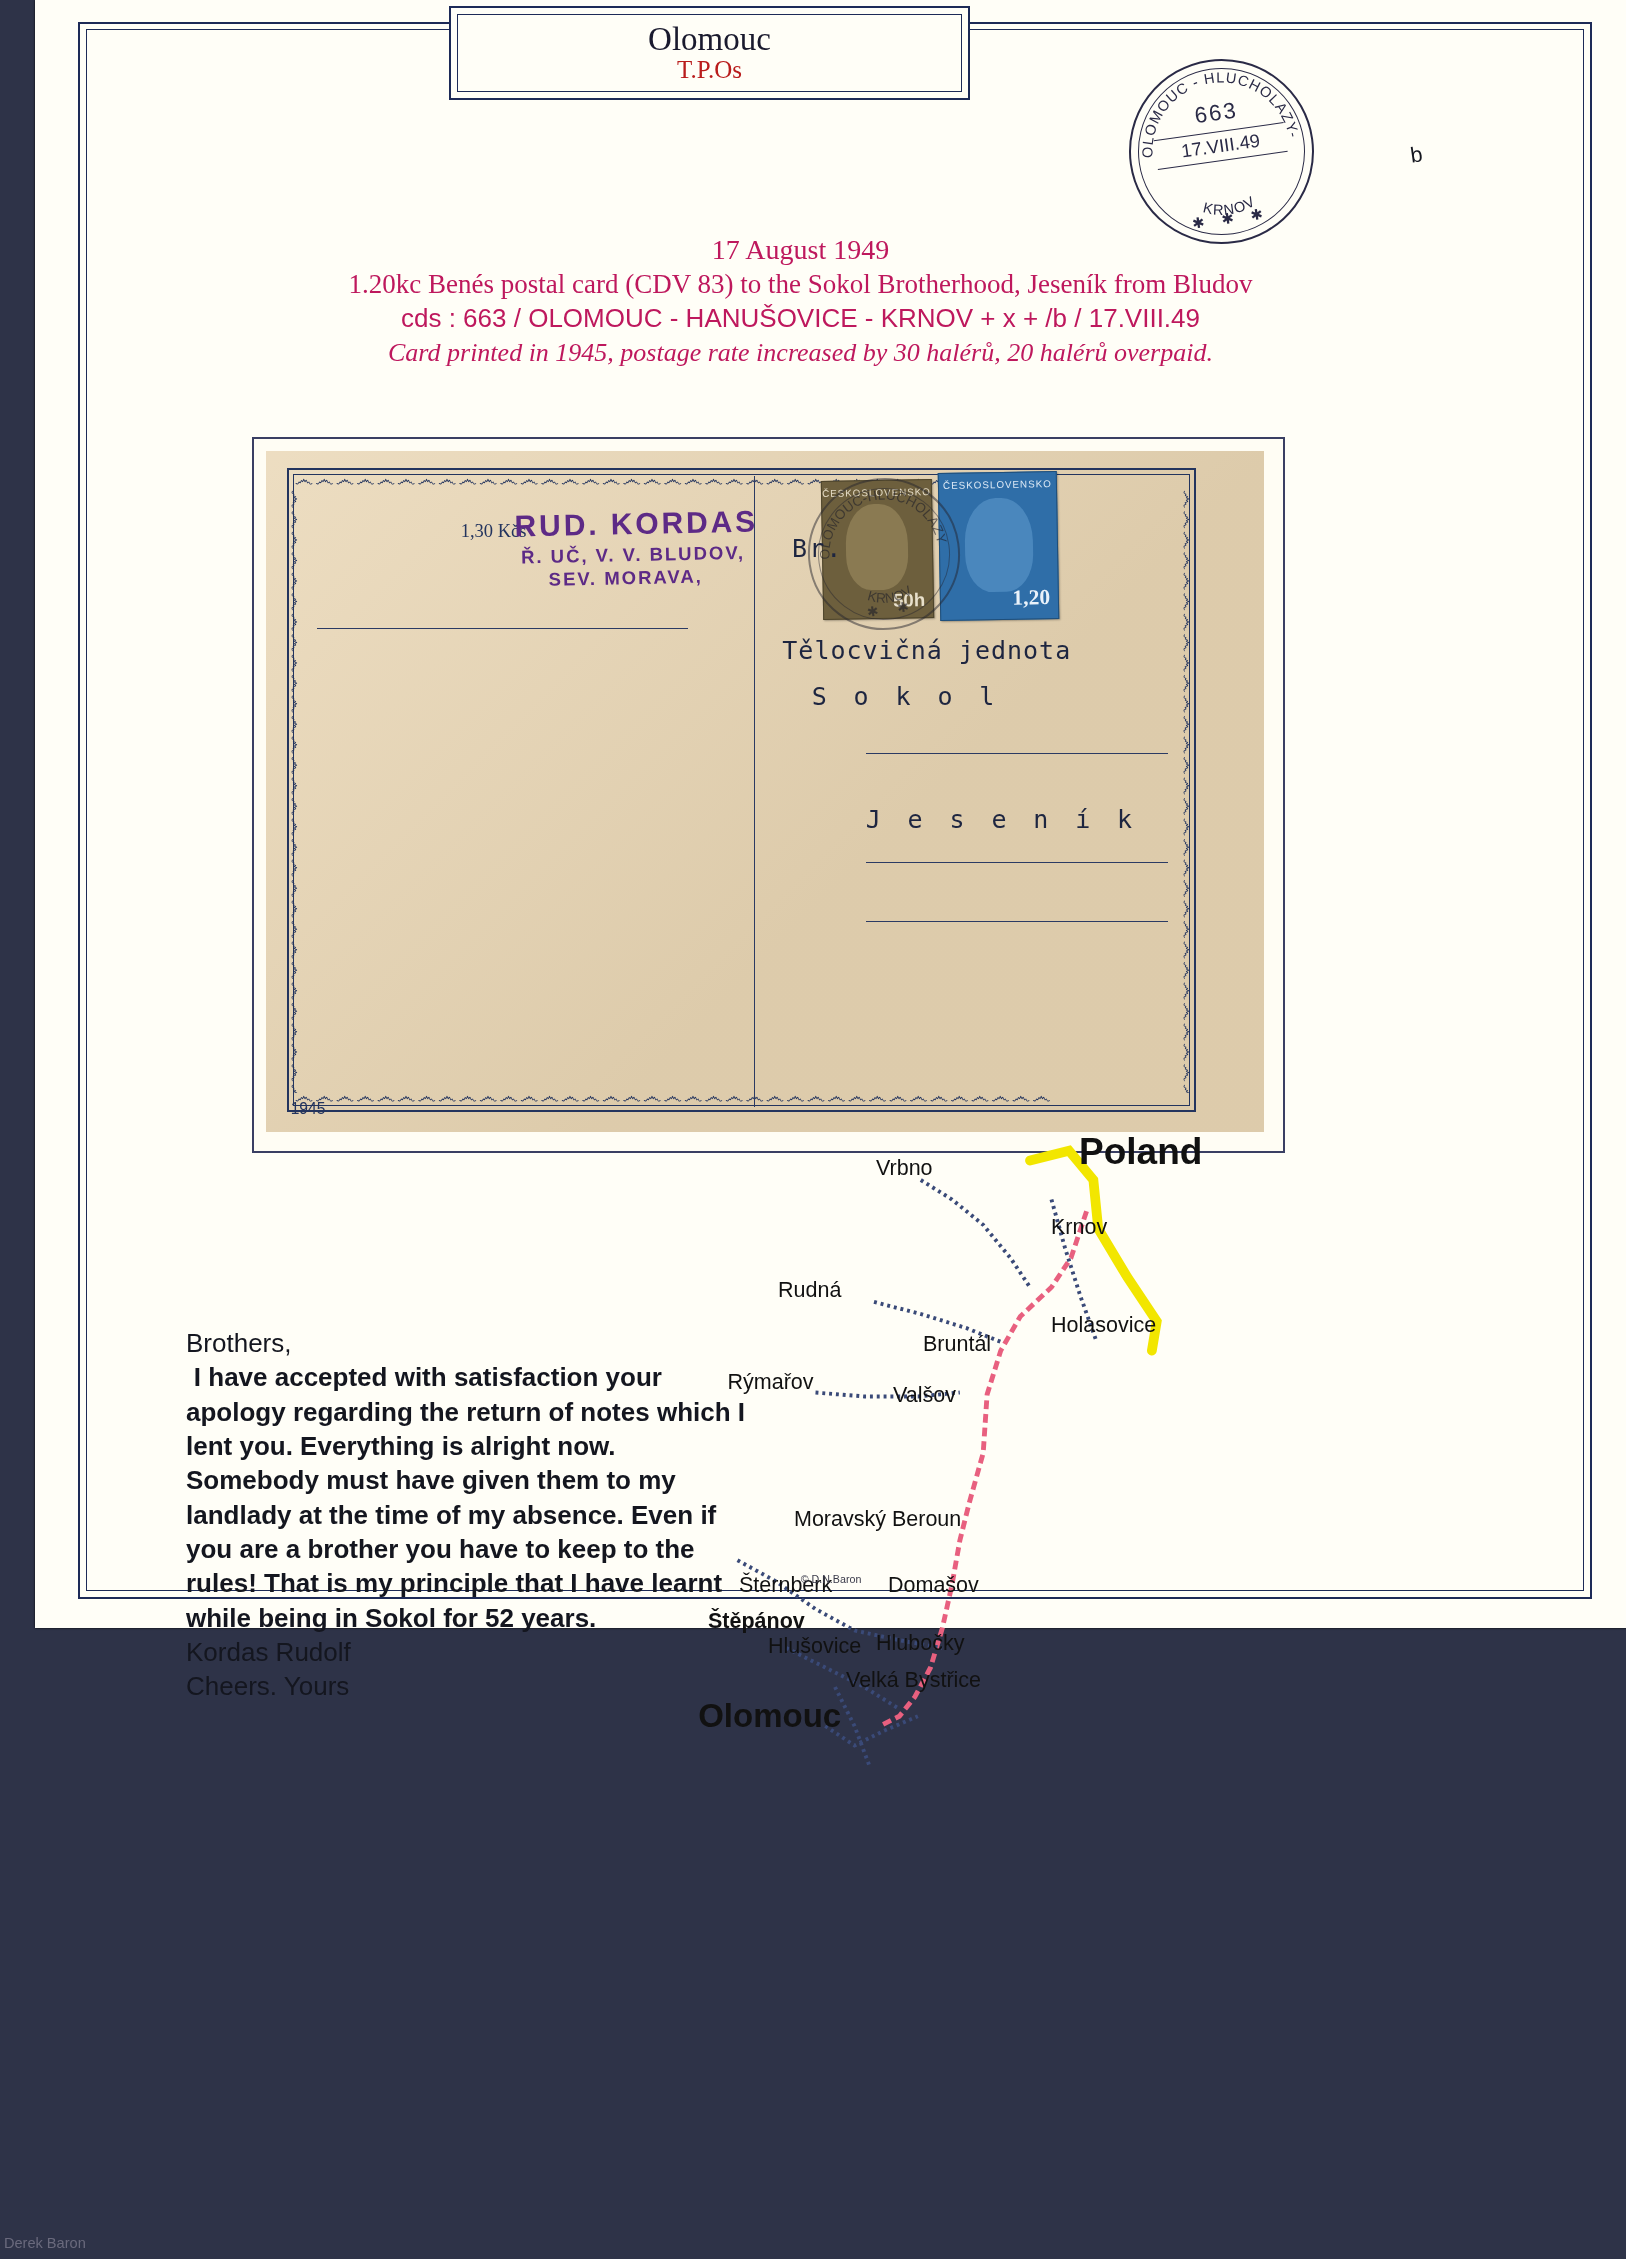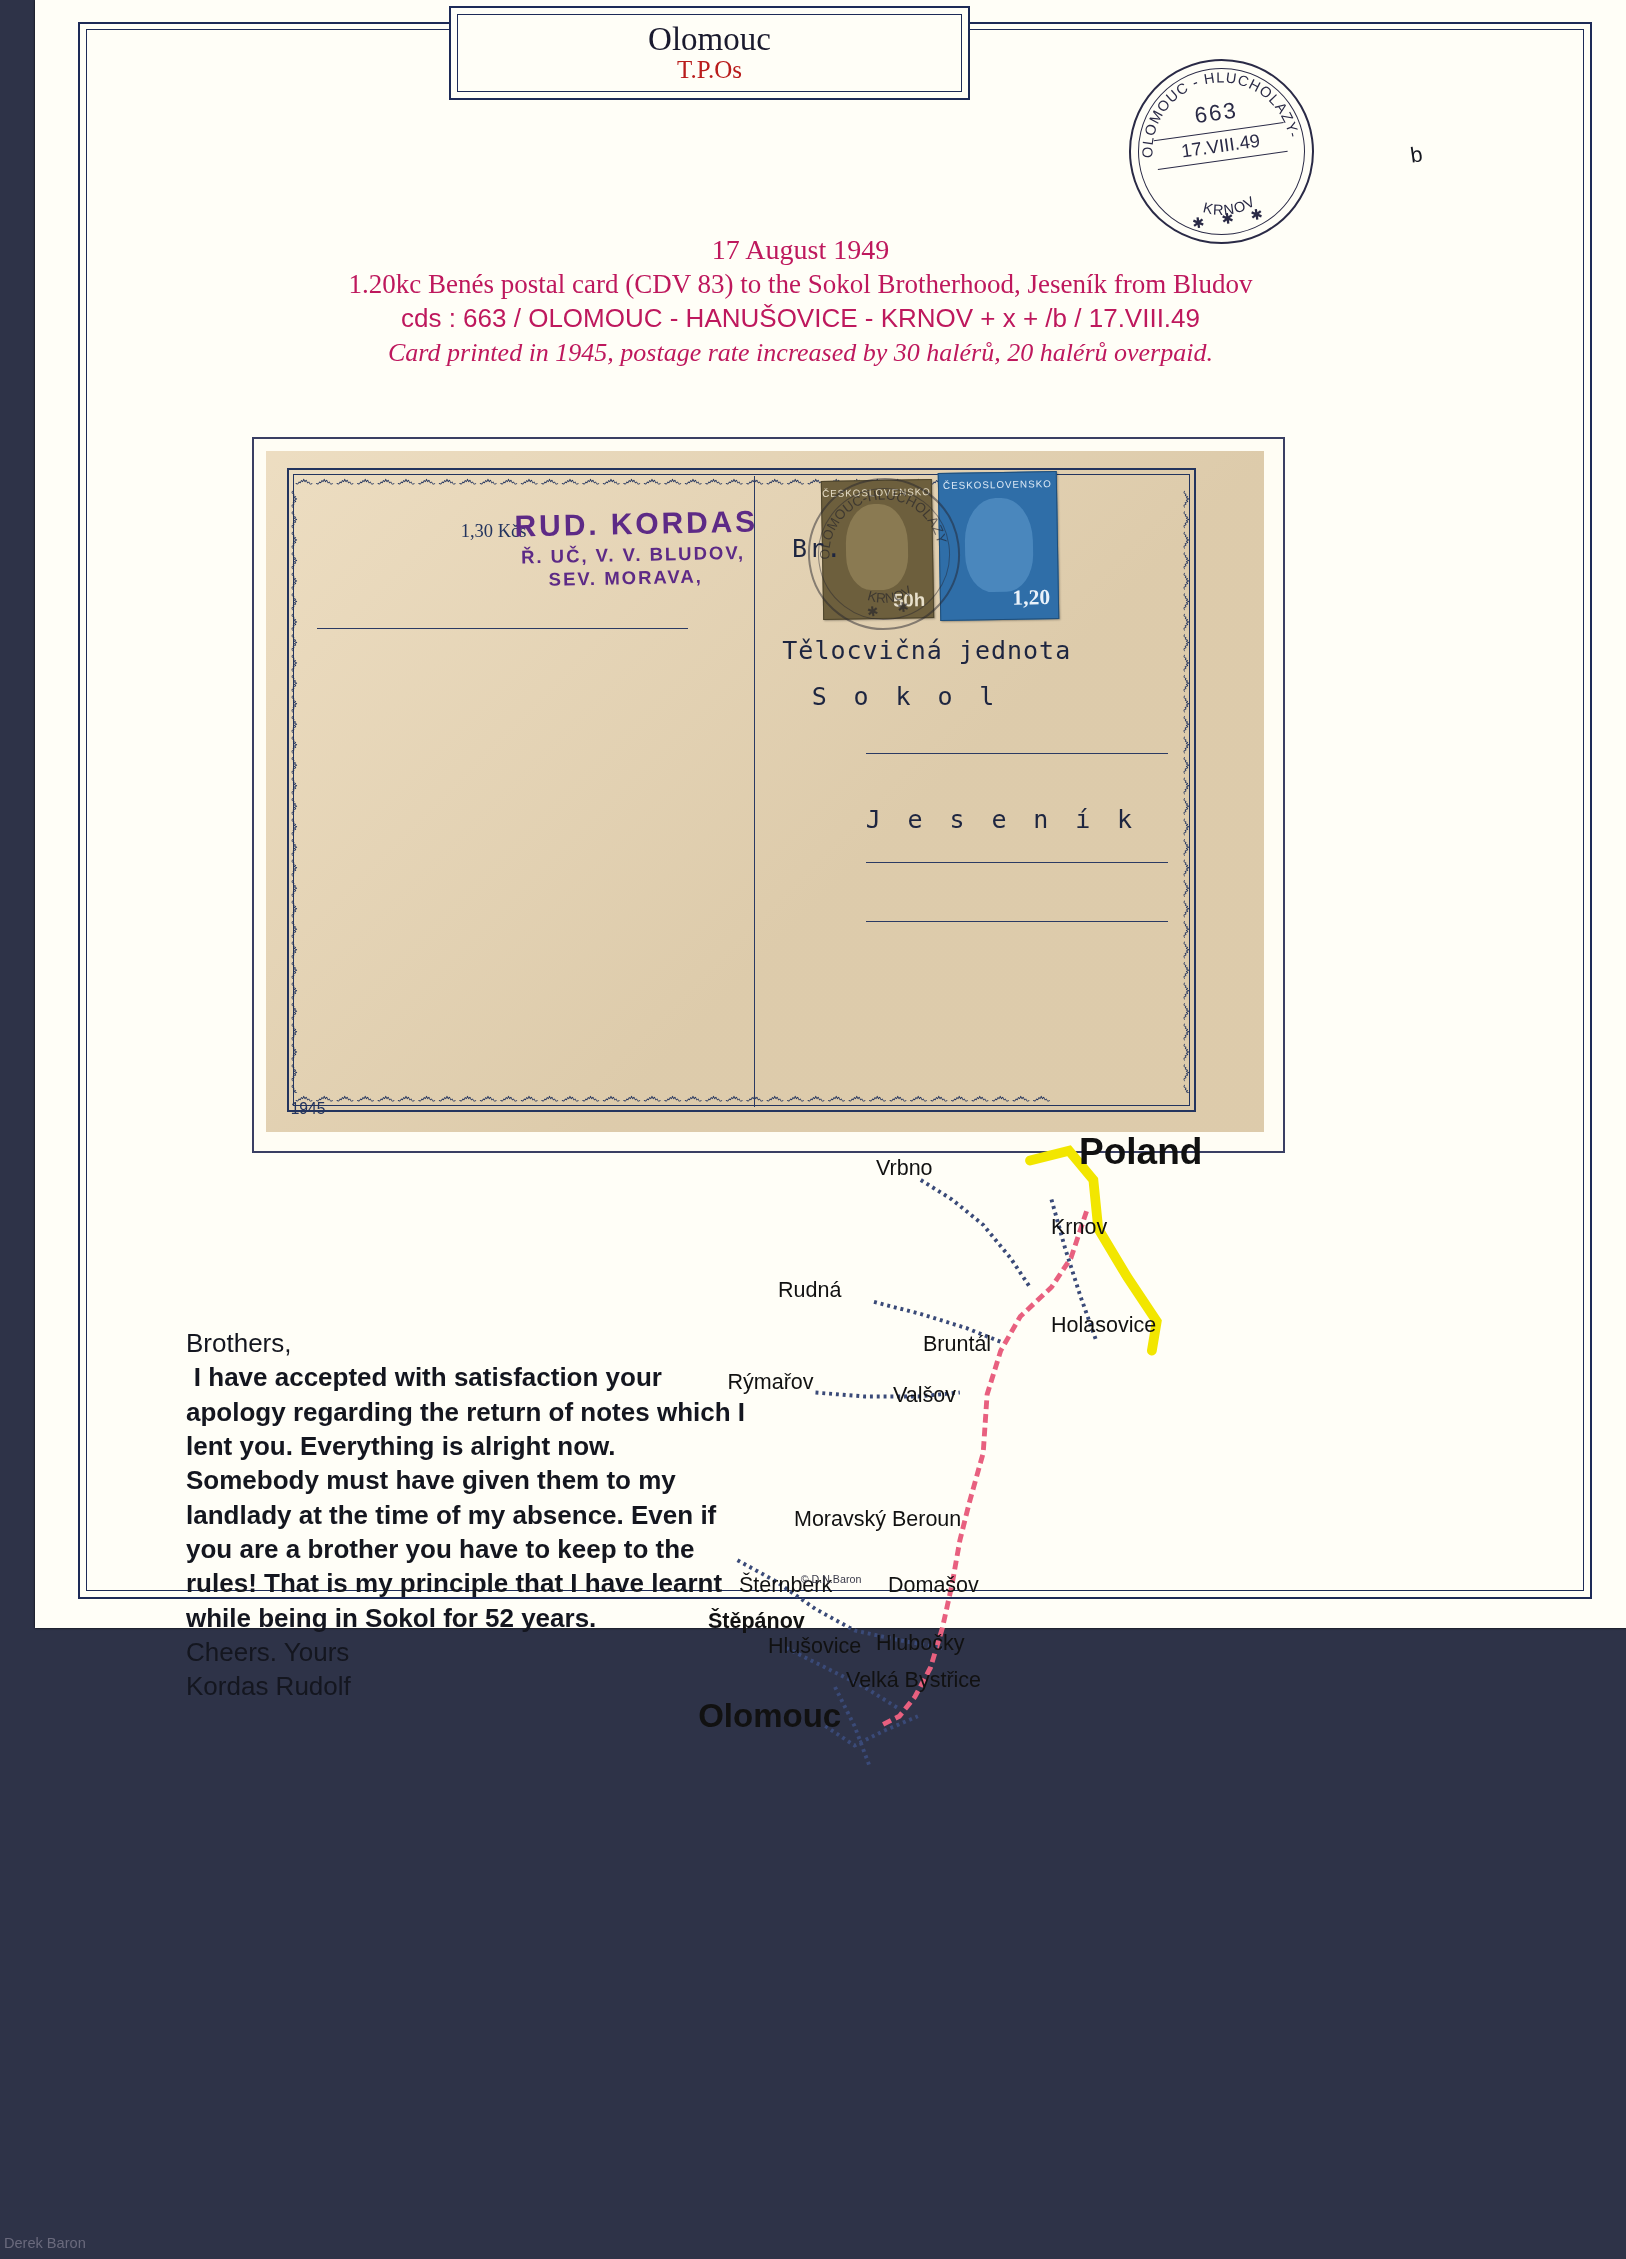--- a/index.html
+++ b/index.html
@@ -298,22 +298,22 @@
         <div class="rule" style="left:98px;top:285px;width:302px;"></div>
       </div>
 
       <div class="year">1945</div>
     </div>
   </div>
 
   <div class="letter">
     <p>Brothers,</p>
     <p class="indent">I have accepted with satisfaction your apology regarding the return of notes which I lent you. Everything is alright now. Somebody must have given them to my landlady at the time of my absence. Even if you are a brother you have to keep to the rules! That is my principle that I have learnt while being in Sokol for 52 years.</p>
+    <p>Kordas Rudolf</p>
     <p>Cheers. Yours</p>
-    <p>Kordas Rudolf</p>
   </div>
 
   <div class="map">
     <svg width="722" height="975" viewBox="0 0 740 1000">
 
       <path d="M 330 20 L 370 10 L 395 40 L 400 90 L 430 140 L 460 185 L 455 215" fill="none" stroke="#f2e600" stroke-width="10" stroke-linecap="round"></path>
 
       <path d="M 388 72 L 372 120 L 352 150 L 320 180 L 300 215 L 286 260 L 282 320 L 268 370
                L 258 410 L 250 455 L 240 500 L 228 540 L 212 570 L 196 590 L 176 600" fill="none" stroke="#e8607f" stroke-width="5" stroke-dasharray="9 5"></path>
 

